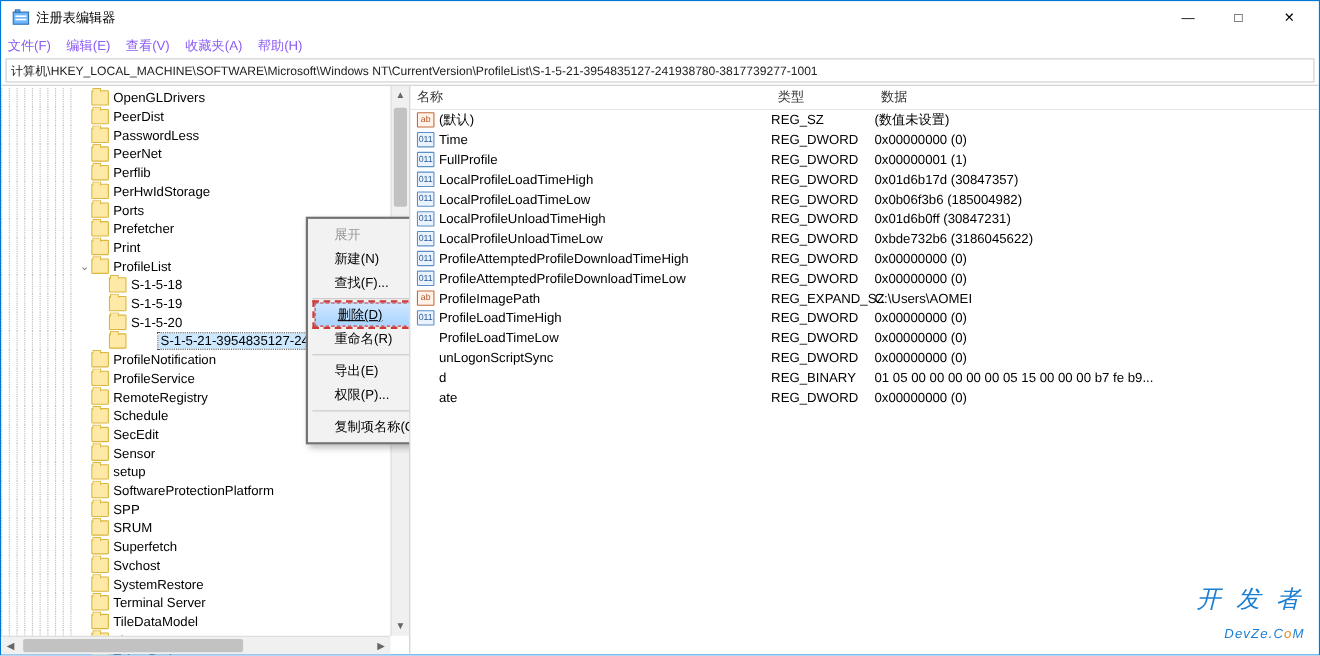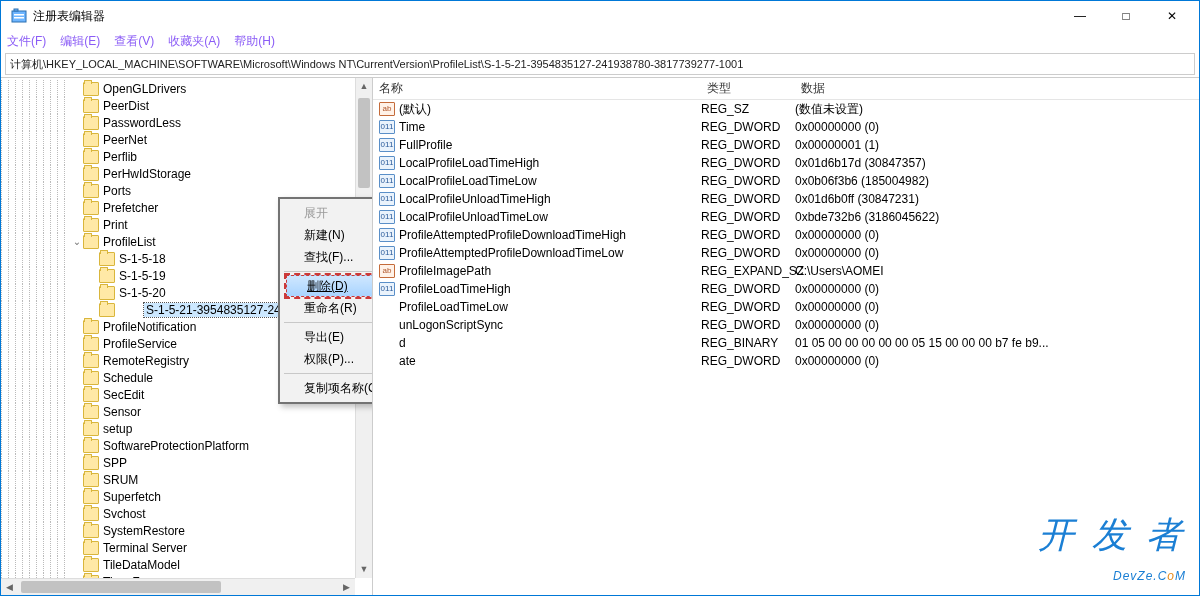--- a/index.html
+++ b/index.html
@@ -55,21 +55,21 @@
 .scrollbar-h .arrow{position:absolute; top:0; bottom:0; width:17px; text-align:center; color:#666; font-size:9px; line-height:17px;}
 .scrollbar-h .arrow.left{left:0;} .scrollbar-h .arrow.right{right:0;}
 
 .context-menu { position: absolute; left: 277px; top: 119px; width: 130px; background: #f2f2f2; border: 2px solid #737373; box-shadow: 3px 3px 6px rgba(0,0,0,.25); padding: 3px 2px; z-index: 50; }
 .context-menu .item { height: 22px; display: flex; align-items: center; padding: 0 20px 0 22px; position: relative; cursor: default; }
 .context-menu .item.disabled { color: #9a9a9a; }
 .context-menu .sep { height:1px; background:#c8c8c8; margin:3px 2px; }
 .context-menu .item.highlighted { background: linear-gradient(#cfe7ff,#a9d4ff); border:1px dashed #cc3a3a; outline: 2px dashed #cc3a3a; outline-offset: 0px; margin:0 4px; padding-left:20px; height:22px;text-decoration:underline; }
 
 .watermark { position:absolute; right:14px; bottom:10px; text-align:right; pointer-events:none; font-style: italic;}
-.watermark .l1 { font-size:36px; color:#1b7fd4; font-weight:400; letter-spacing:4px; }
+.watermark .l1 { font-size:22px; color:#1b7fd4; font-weight:400; letter-spacing:4px; }
 .watermark .l2 { font-size:22px; color:#1b7fd4; font-weight:400; letter-spacing:1px;}
 .watermark .l2 .o { color:#e88b1a; }
 
 .folder-open { background:#ffe9a6; }
 </style>
 </head>
 <body>
 
 <div class="window">
 

